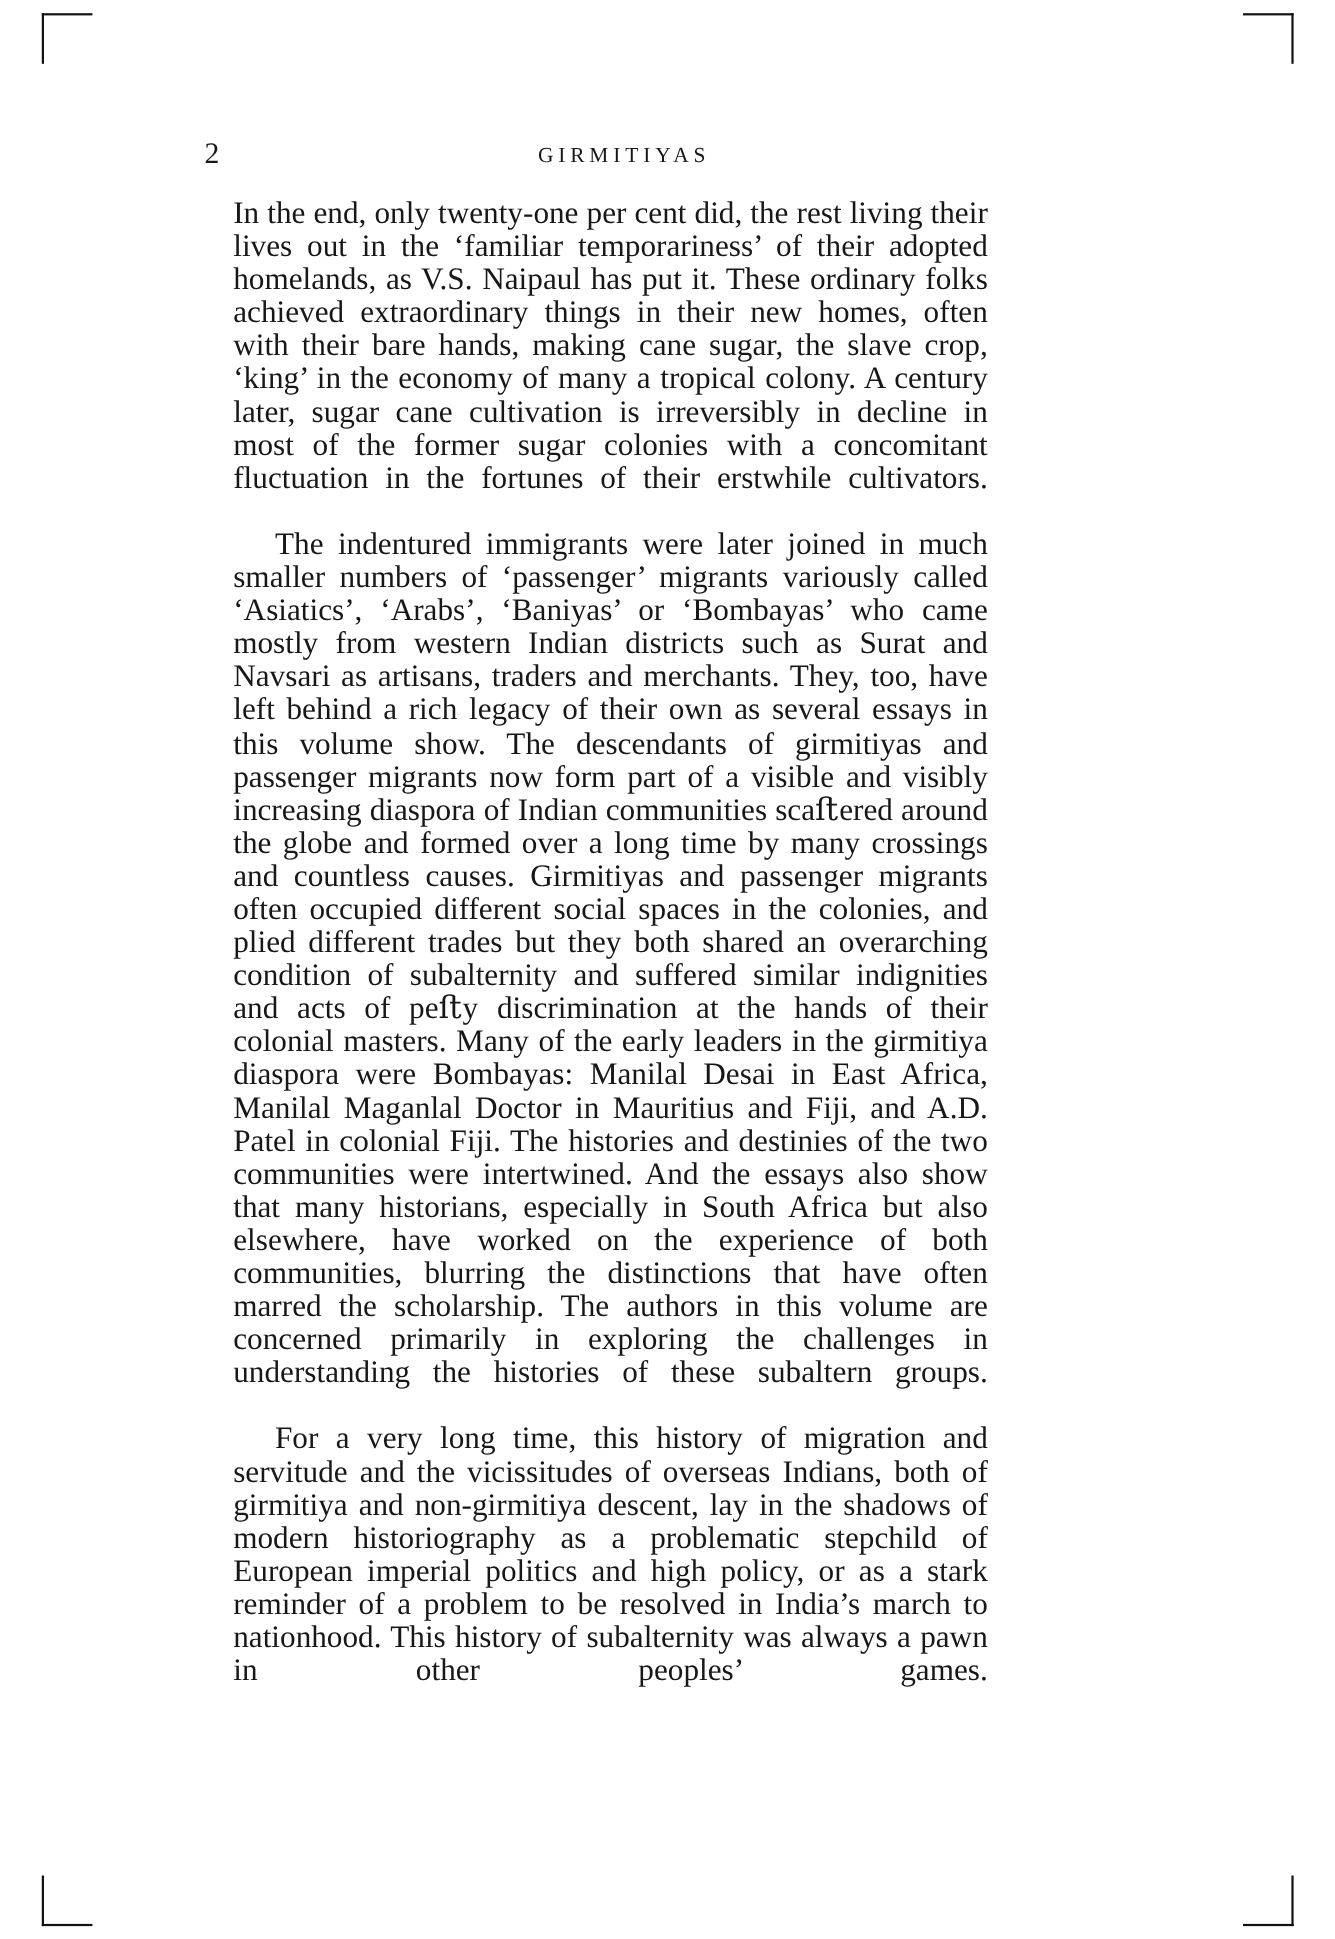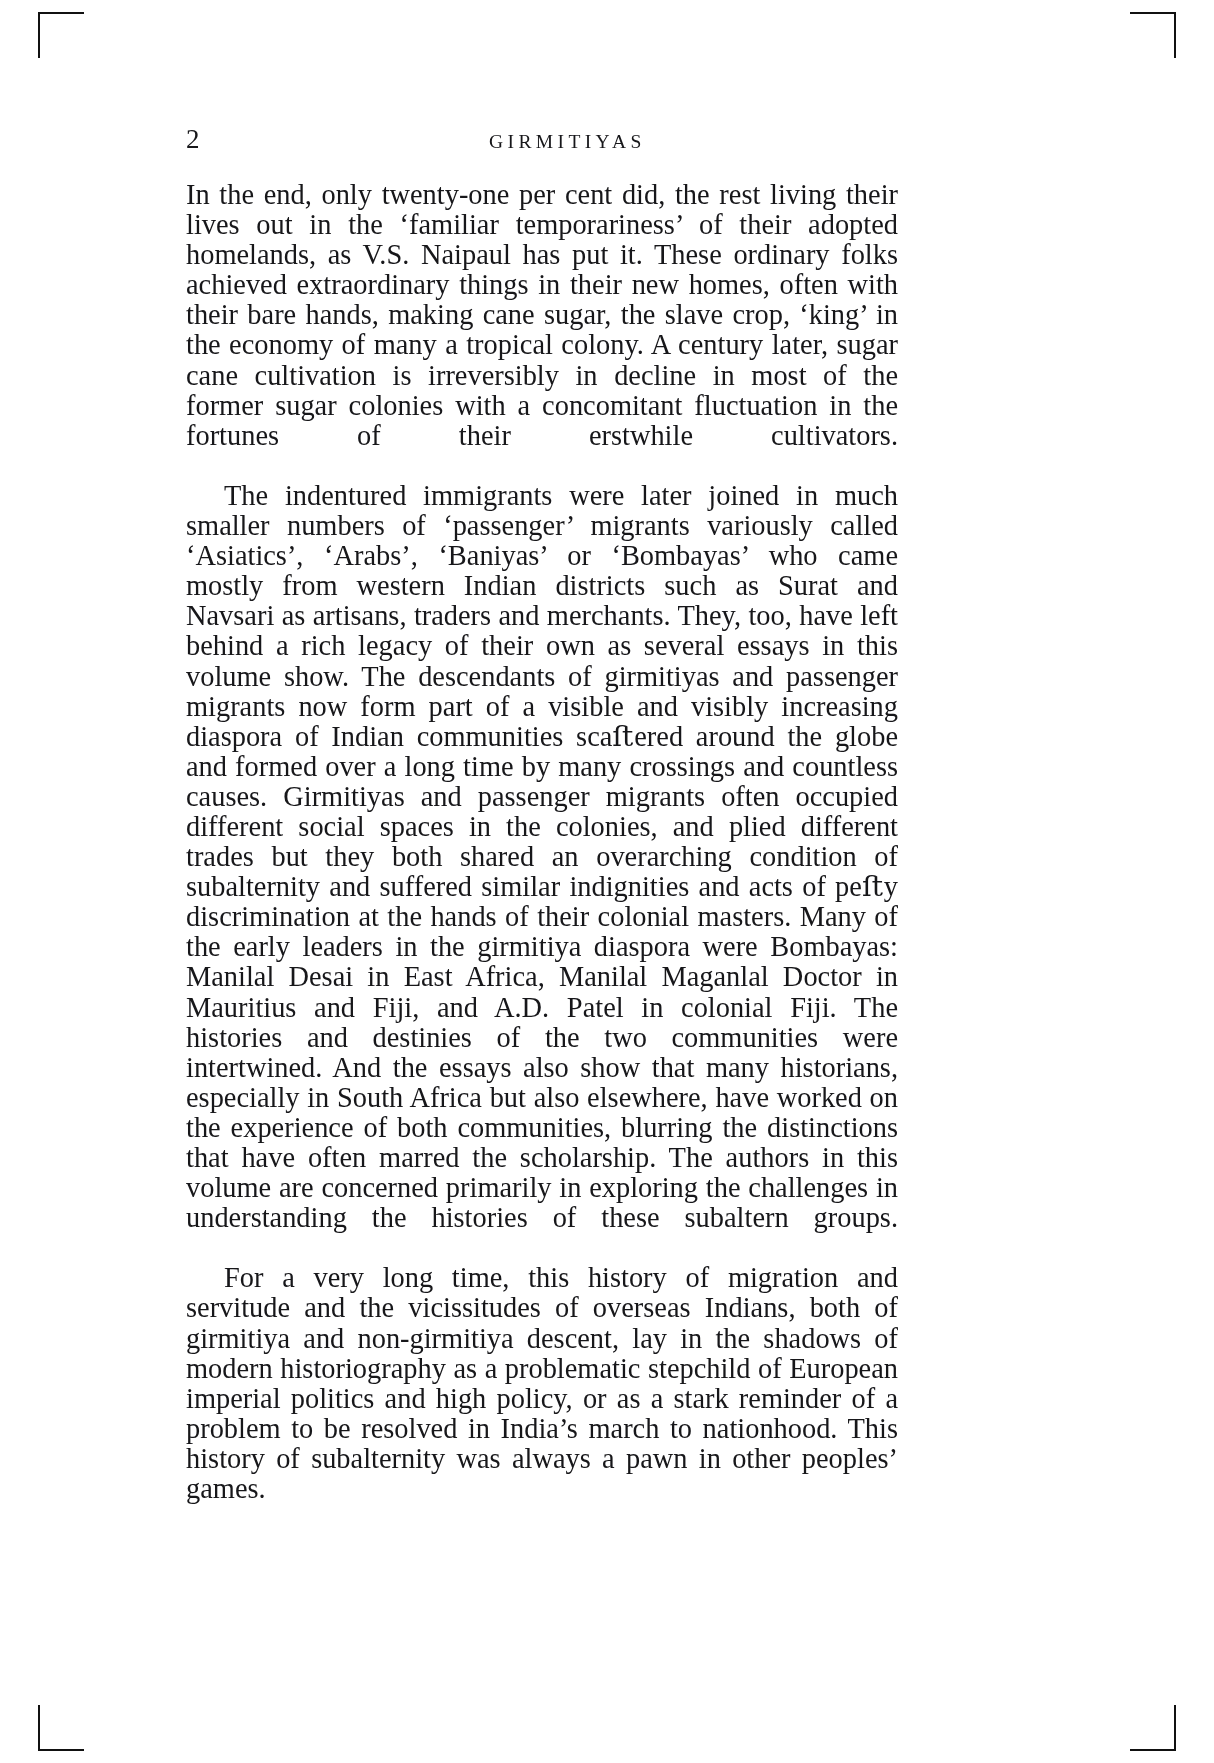--- a/index.html
+++ b/index.html
@@ -80,20 +80,21 @@
     top: 14px;
     font-size: 19.5px;
     letter-spacing: 4.4px;
     text-transform: uppercase;
     word-spacing: 2px;
     margin-left: 25px;
   }
 
   .body {
     margin-top: 16px;
+    margin-left: 26px;
   }
 
   .body p {
     margin: 0;
     font-size: 28.4px;
     line-height: 30.1px;
     text-align: justify;
     text-justify: inter-word;
     hyphens: none;
     -webkit-hyphens: none;

